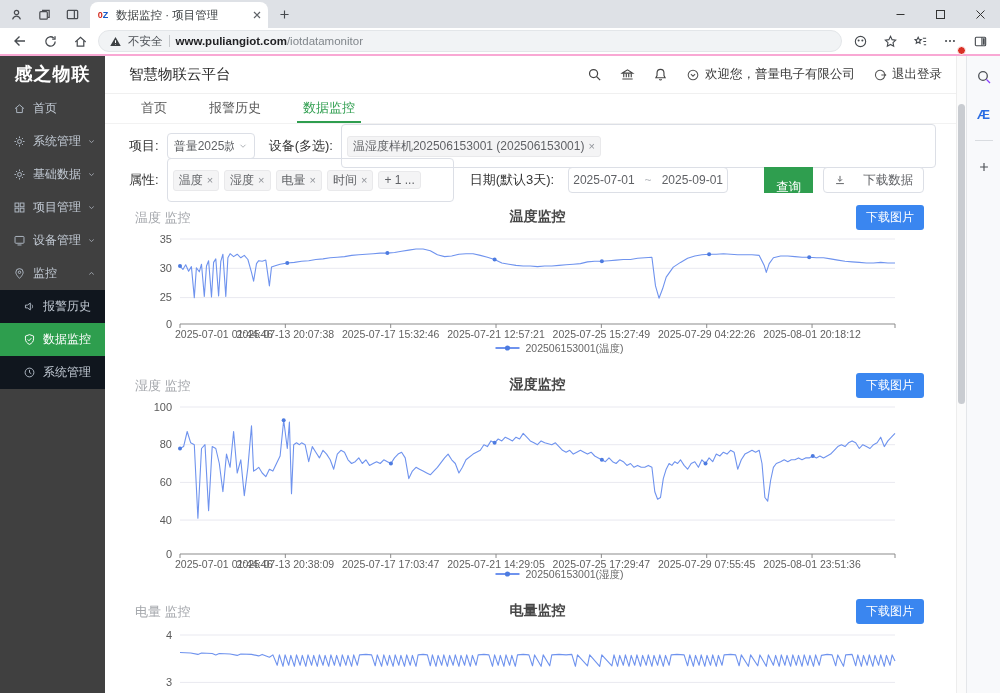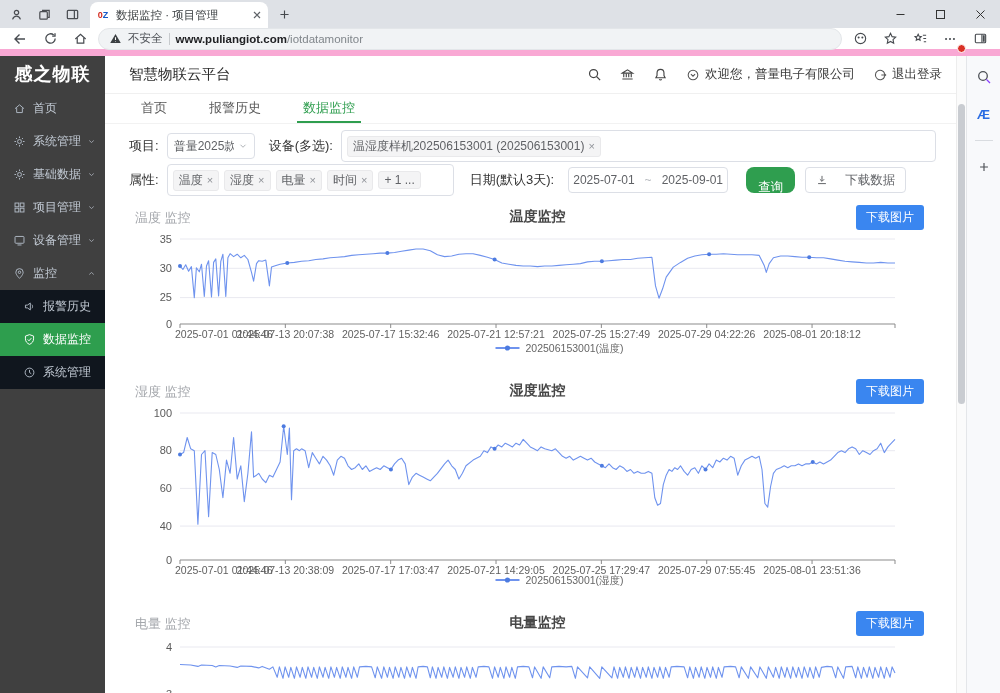--- a/index.html
+++ b/index.html
@@ -13,21 +13,21 @@
 .ts-icon{width:24px;height:22px;display:flex;align-items:center;justify-content:center;color:#4a4d52;margin-left:4px;border-radius:4px;cursor:pointer}
 .btab{height:26px;margin-top:2px;margin-left:6px;width:178px;background:#fff;border-radius:8px 8px 0 0;display:flex;align-items:center;padding:0 6px;gap:6px}
 .favicon{width:14px;height:14px;display:flex;align-items:center;justify-content:center;font-weight:bold;font-size:9px;line-height:1}
 .favicon i{font-style:normal}
 .fav-a{color:#d42a1e}.fav-b{color:#1658c6}
 .tab-title{font-size:11.5px;color:#3c4043;white-space:nowrap;overflow:hidden;flex:1}
 .tab-close{color:#5f6368;display:flex}
 .newtab{margin-left:10px;color:#45484d;display:flex}
 .wincontrols{margin-left:auto;display:flex;height:28px}
 .wincontrols span{width:40px;display:flex;align-items:center;justify-content:center;color:#333}
-.toolbar{height:28px;background:#fff;display:flex;align-items:center;padding:0 8px;gap:6px;border-bottom:7px solid #f9a8d4;flex:0 0 auto}
+.toolbar{height:28px;background:#fff;display:flex;align-items:center;padding:0 8px;gap:6px;border-bottom:2px solid #f9a8d4;flex:0 0 auto}
 .tb-icon{width:24px;height:24px;display:flex;align-items:center;justify-content:center;color:#474b50}
 .urlbar{flex:1;height:22px;background:#f1f3f5;border:1px solid #e3e6e9;border-radius:11px;display:flex;align-items:center;padding:0 10px;gap:6px;font-size:11.5px}
 .sec-text{color:#4d5156}
 .url-sep{width:1px;height:12px;background:#c7cacd}
 .url-host{color:#202124;font-weight:bold}
 .url-path{color:#80868b}
 .badge-wrap{position:relative}
 .red-badge{position:absolute;right:-4px;bottom:-2px;width:9px;height:9px;border-radius:50%;background:#d93025;border:1px solid #fff}
 
 
@@ -54,33 +54,33 @@
 .app-tabs{height:30px;display:flex;gap:30px;padding-left:30px;border-bottom:1px solid #f2f2f2;flex:0 0 auto}
 .app-tab{font-size:13px;color:#595959;line-height:28px;padding:0 6px;cursor:pointer}
 .app-tab.active{color:#2f9e4f;border-bottom:2px solid #2f9e4f}
 
 
 .filters{padding:9px 0 2px 24px;flex:0 0 auto;font-size:13px}
 .frow{display:flex;align-items:center;height:26px;margin-bottom:8px}
 .flabel{color:#333;margin-right:8px;white-space:nowrap}
 .select{width:88px;height:26px;border:1px solid #dcdfe6;border-radius:4px;display:flex;align-items:center;padding:0 6px;color:#606266;font-size:12px;gap:4px;cursor:pointer}
 .select .sel-text{flex:1;white-space:nowrap;overflow:hidden}
-.boxwide{height:32px;border:1px solid #dcdfe6;border-radius:4px;display:flex;align-items:center;padding:0 5px;gap:5px}
+.boxwide{height:44px;border:1px solid #dcdfe6;border-radius:4px;display:flex;align-items:center;padding:0 5px;gap:5px}
 .device-box{width:595px}
 .attr-box{width:287px}
 .tagpill{background:#f4f4f5;border:1px solid #e9e9eb;border-radius:3px;color:#606266;font-size:12px;padding:1px 5px;display:flex;align-items:center;gap:4px;white-space:nowrap}
 .tag-x{color:#909399;font-size:11px;cursor:pointer;line-height:1}
 .datebox{width:160px;height:26px;border:1px solid #dcdfe6;border-radius:4px;display:flex;align-items:center;justify-content:center;gap:10px;color:#606266;font-size:12px;margin-left:6px}
-.btn-green{margin-left:18px;background:#2f9e4f;color:#fff;border:none;border-radius:8px;height:26px;padding:12px 12px;font-size:12.5px;cursor:pointer}
+.btn-green{margin-left:36px;background:#2f9e4f;color:#fff;border:none;border-radius:0;height:26px;padding:12px 12px;font-size:12.5px;cursor:pointer}
 .btn-plain{margin-left:10px;background:#fff;color:#606266;border:1px solid #dcdfe6;border-radius:4px;height:26px;padding:0 10px;font-size:12.5px;display:flex;align-items:center;gap:17px;cursor:pointer}
 
 
 .chart-section{position:relative;flex:0 0 auto}
 .chart-head{position:relative;height:24px;margin-top:2px}
-.chart-head.gap{margin-top:24px}
+.chart-head.gap{margin-top:18px}
 .panel-label{position:absolute;left:30px;top:4px;color:#a3a6ab;font-size:13px}
 .chart-title{position:absolute;left:75px;width:715px;text-align:center;top:3px;color:#464646;font-size:14px;font-weight:bold}
 .dl-btn{position:absolute;right:32px;top:0;background:#3a86f0;color:#fff;border:none;border-radius:3px;font-size:12px;padding:4px 10px;cursor:pointer}
 
 
 .page-scrollbar{width:10px;background:#fbfbfb;border-left:1px solid #ededed;position:relative;flex:0 0 auto}
 .page-scrollbar .thumb{position:absolute;left:1px;width:7px;top:48px;height:300px;background:#c9ccd1;border-radius:4px}
 
 
 .edge-rail{width:34px;background:#f8f9fb;border-left:1px solid #e4e6e9;display:flex;flex-direction:column;align-items:center;padding-top:10px;gap:15px;flex:0 0 auto}

